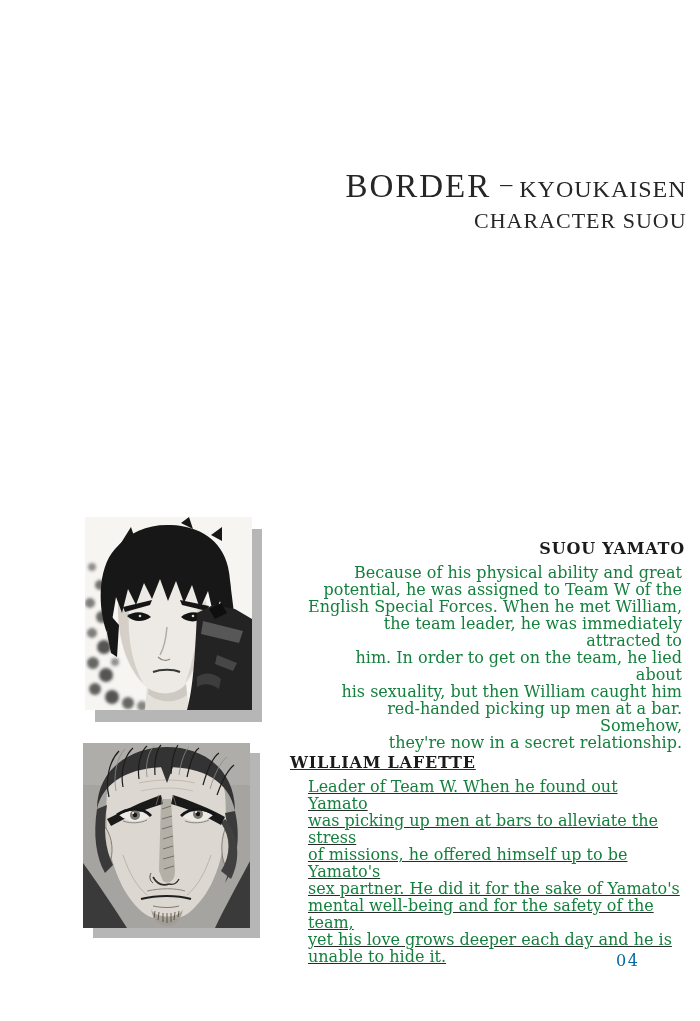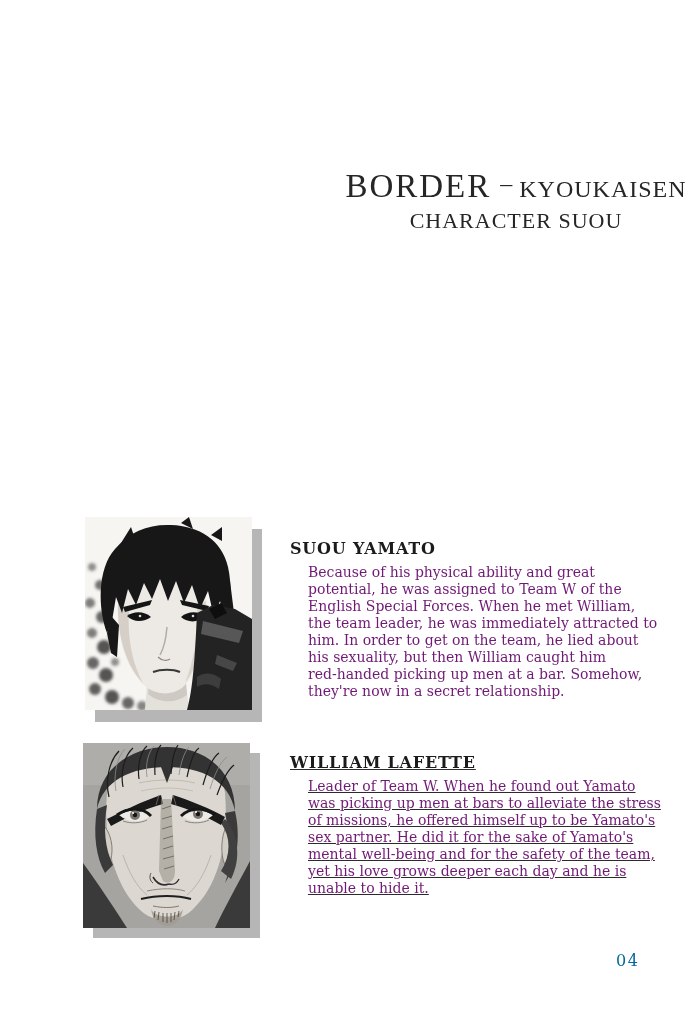--- a/index.html
+++ b/index.html
@@ -4,48 +4,48 @@
 <style>
   html,body{margin:0;padding:0;}
   body{
     width:700px;height:1021px;background:#ffffff;position:relative;
     font-family:"DejaVu Serif", serif;color:#2b2b2b;overflow:hidden;
   }
 
   
   .title-block{
     position:absolute;left:516px;top:166px;transform:translateX(-50%);
-    text-align:center;white-space:nowrap;color:#262626;
+    text-align:right;white-space:nowrap;color:#262626;
     font-family:"Liberation Serif", serif;
   }
   .title-line1{line-height:34px;}
   .t-main{font-size:33px;letter-spacing:2px;}
   .t-dash{font-size:24px;vertical-align:6px;margin:0 7px 0 9px;}
   .t-sub{font-size:24px;letter-spacing:1px;}
   .title-line2{font-size:22px;letter-spacing:1px;line-height:22px;margin-top:1px;}
 
   
   .portrait{position:absolute;width:167px;}
   .p-shadow{position:absolute;background:#b6b6b6;width:167px;}
   .p-art{position:absolute;left:0;top:0;z-index:1;display:block;}
   .portrait-1{left:85px;top:517px;height:193px;}
   .portrait-1 .p-shadow{left:10px;top:12px;height:193px;}
   .portrait-2{left:83px;top:743px;height:185px;}
   .portrait-2 .p-shadow{left:10px;top:10px;height:185px;}
 
   .char-text{position:absolute;left:290px;width:395px;}
-  .char-text-1{top:539px;}
+  .char-text-1{top:539px;text-align:right;}
   .char-text-2{top:753px;text-decoration:underline;}
   .char-name{
     margin:0;font-size:16px;font-weight:600;letter-spacing:.8px;
     color:#1b1b1b;line-height:19px;
   }
   .char-desc{
     margin:6px 0 0 18px;width:374px;
-    font-size:14px;line-height:17px;color:#701a75;
+    font-size:16px;line-height:17px;color:#15803d;
     white-space:pre-line;
   }
 
   .page-number{
     position:absolute;left:616px;top:951px;
     font-size:16px;letter-spacing:1.5px;color:#0369a1;
   }
 </style>
 </head>
 <body>

